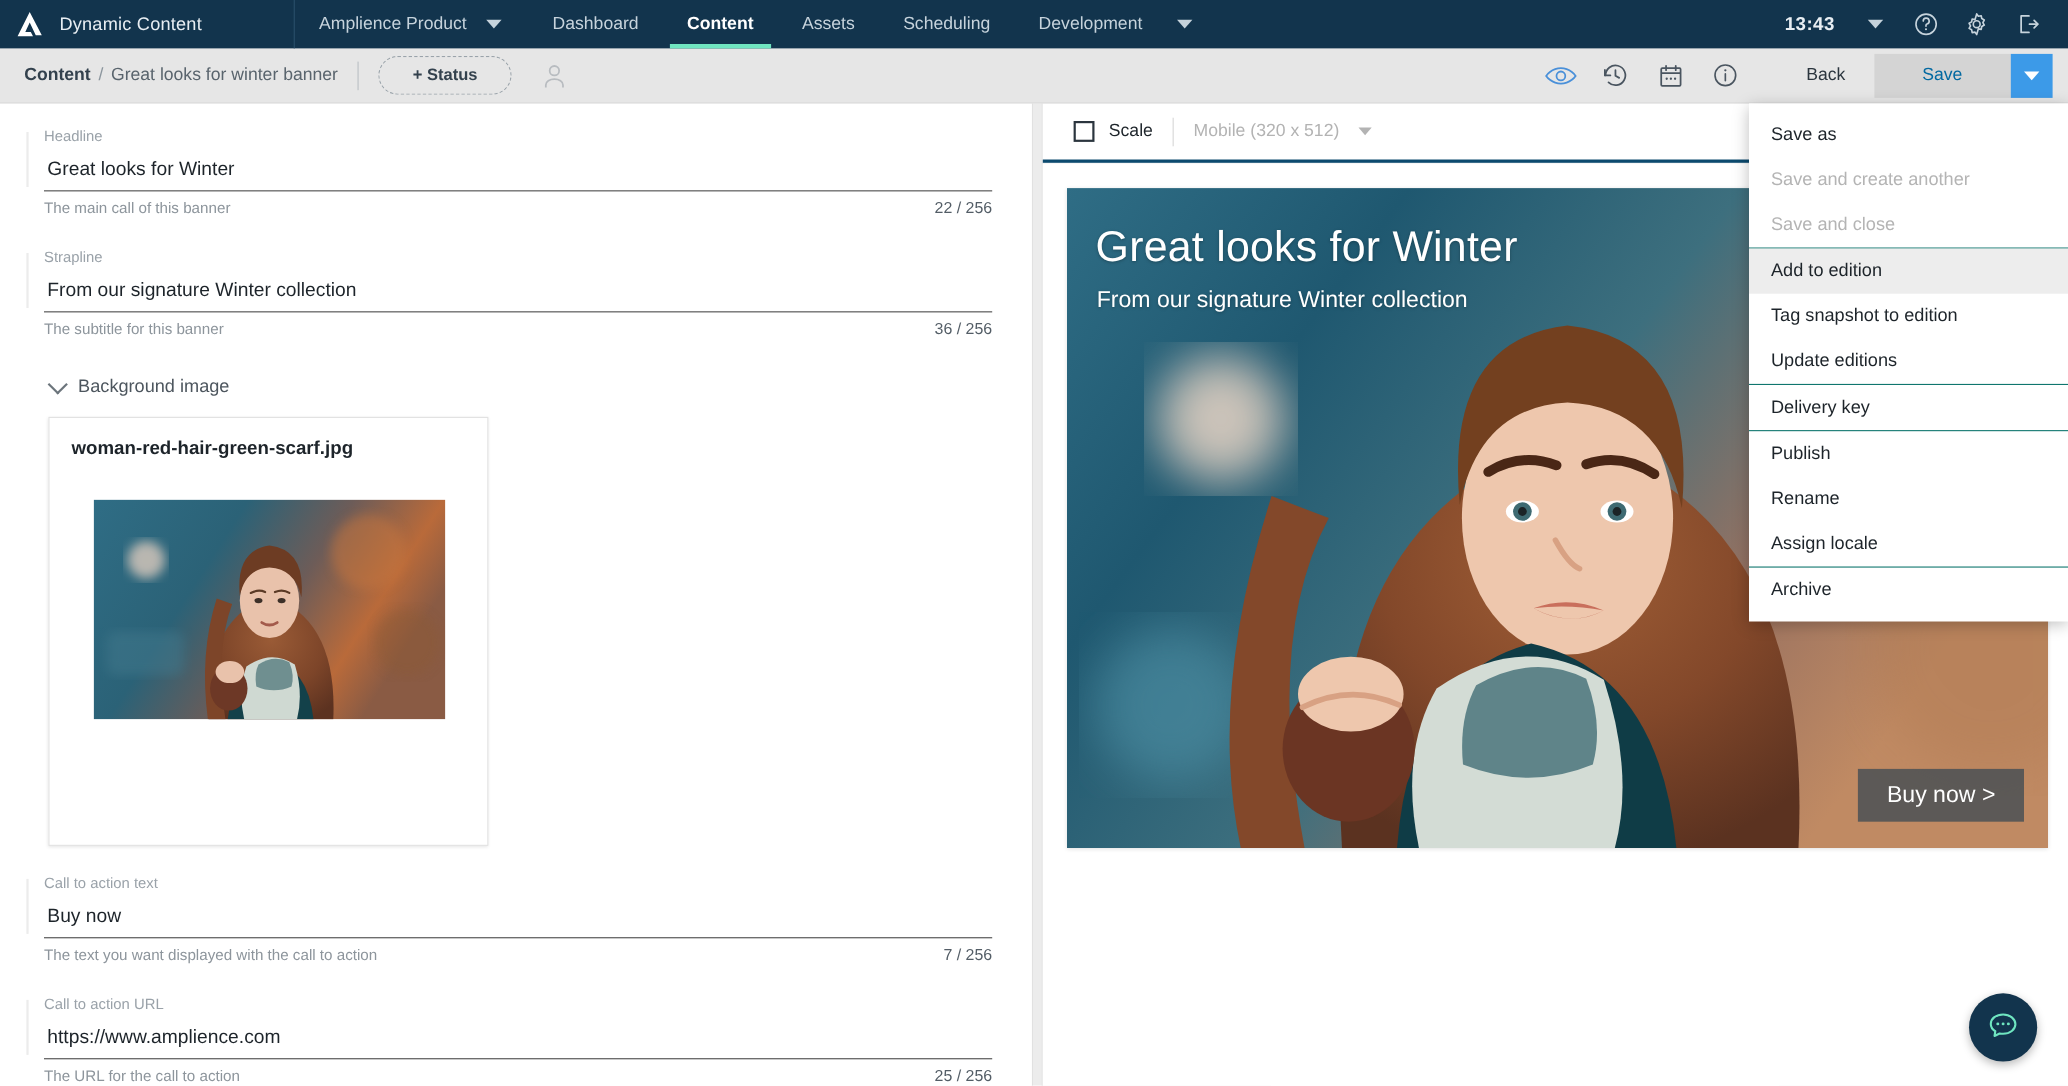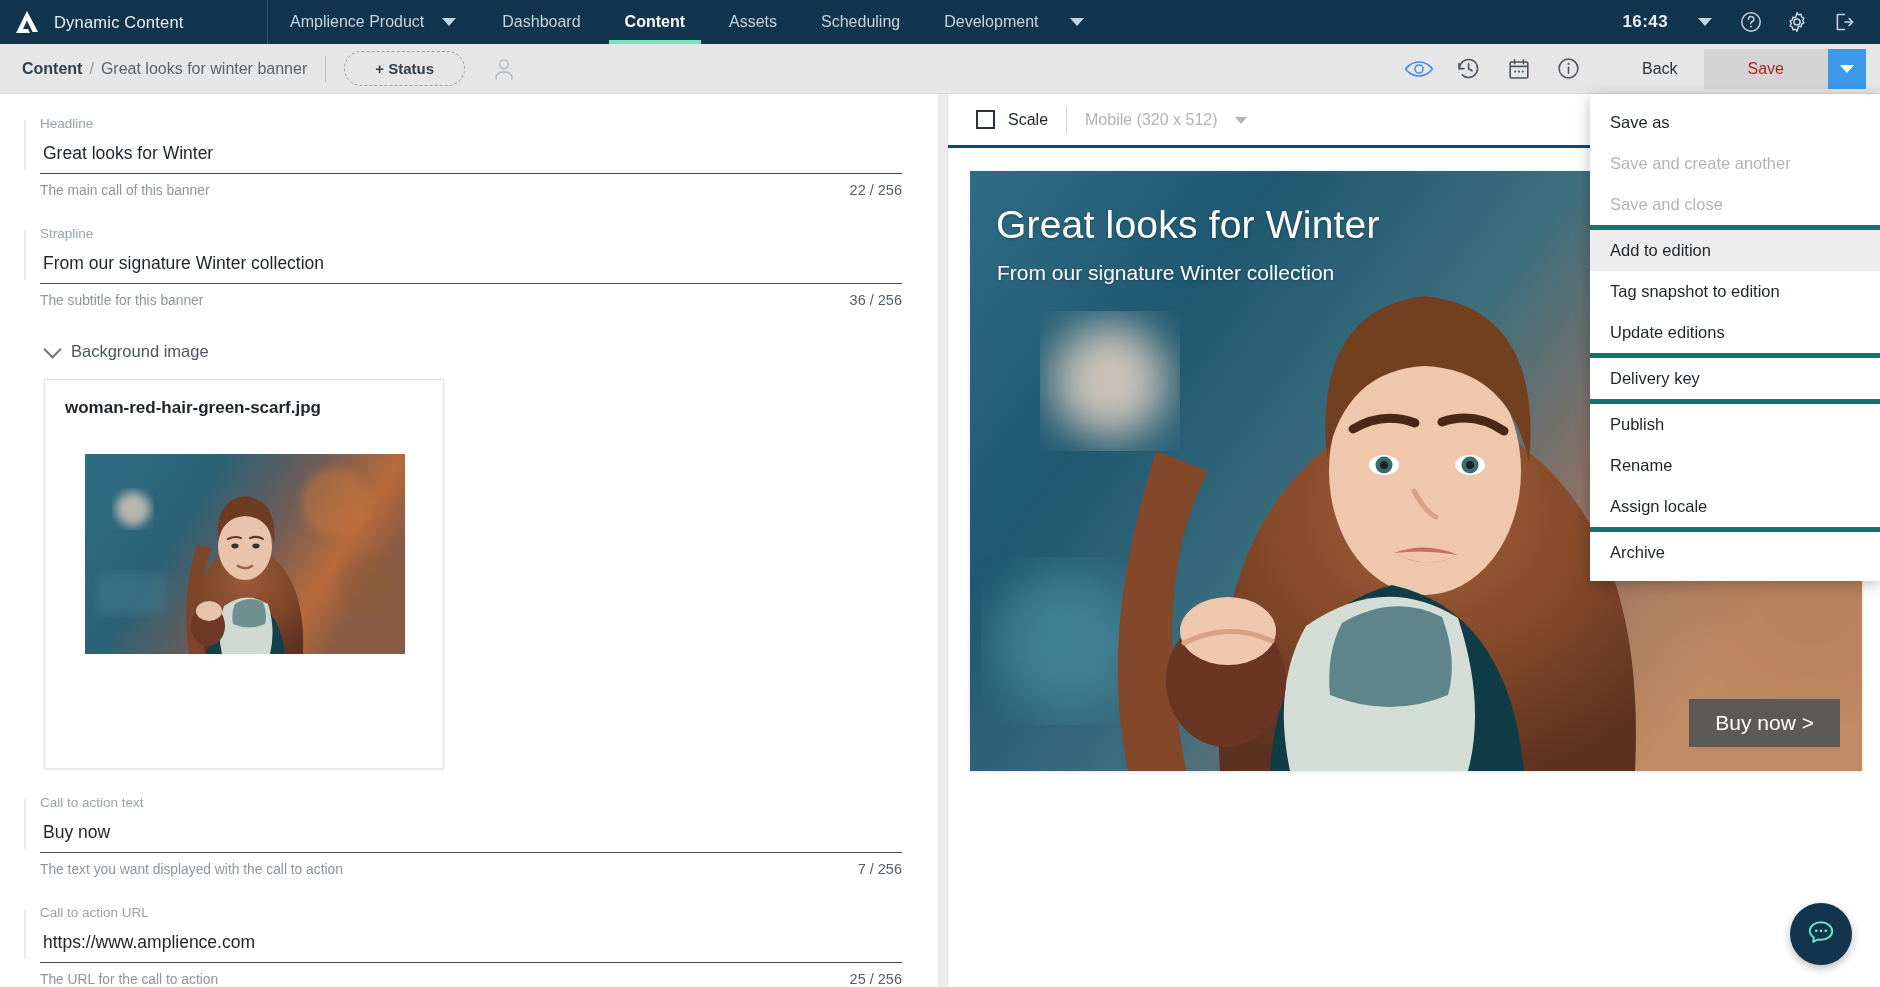--- a/index.html
+++ b/index.html
@@ -85,21 +85,21 @@
   .avatar-wrap { margin-left: 26px; display:flex; align-items:center; cursor:pointer;}
   .sub-spacer { flex: 1; }
   .sub-icons { display: flex; align-items: center; gap: 8px; margin-right: 26px; }
   .sub-icon { width: 42px; height: 42px; display:flex; align-items:center; justify-content:center; cursor:pointer;}
   .back-btn {
     color: #2b353e; font-size: 16px; padding: 9px 26px;
     background: transparent; border: none; cursor: pointer;
     font-family: inherit;
   }
   .save-btn {
-    background: #d4d4d4; color: #b91c1c;
+    background: #d4d4d4; color: #0369a1;
     border: none; font-size: 16px; font-family: inherit;
     padding: 11px 44px; cursor: default;
   }
   .save-caret-btn {
     background: #3c9ae8; border: none; cursor: pointer;
     width: 38px; height: 40px;
     display: flex; align-items: center; justify-content: center;
   }
   .save-caret {
     width: 0; height: 0;
@@ -234,21 +234,21 @@
   
   .menu {
     position: absolute; right: 0px; top: 94px;
     width: 290px;
     background: #ffffff;
     box-shadow: 0 3px 14px rgba(0,0,0,.26);
     z-index: 60;
     padding: 8px 0 8px 0;
   }
   .menu-group { padding: 0; }
-  .menu-group + .menu-group { border-top: 5px solid #0f766e; }
+  .menu-group + .menu-group { border-top: 1px solid #0f766e; }
   .menu-item {
     padding: 11px 0 11px 20px;
     font-size: 16.5px; color: #1d242a;
     cursor: pointer; white-space: nowrap;
   }
   .menu-item.disabled { color: #b4b4b4; cursor: default; }
   .menu-item.hovered { background: #ededed; }
 
   
   .chat-fab {
@@ -297,21 +297,21 @@
       <span>Development</span>
     </div>
     <div class="caret-btn">
         <span class="caret"></span>
       </div>
   </div>
 
   <div class="nav-spacer"></div>
 
   <div class="nav-right">
-    <span class="clock">16:43</span>
+    <span class="clock">13:43</span>
     <div class="icon-btn">
         <span class="caret"></span>
       </div>
     <div class="icon-btn">
       <svg width="24" height="24" viewBox="0 0 24 24" fill="none" stroke="#c6d3dc" stroke-width="1.5">
         <circle cx="12" cy="12" r="9.2"></circle>
         <path d="M9.4 9.2a2.7 2.7 0 1 1 3.4 2.6c-.6.2-.9.7-.9 1.3v.7" stroke-linecap="round"></path>
         <circle cx="11.9" cy="16.6" r=".95" fill="#c6d3dc" stroke="none"></circle>
       </svg>
     </div>

